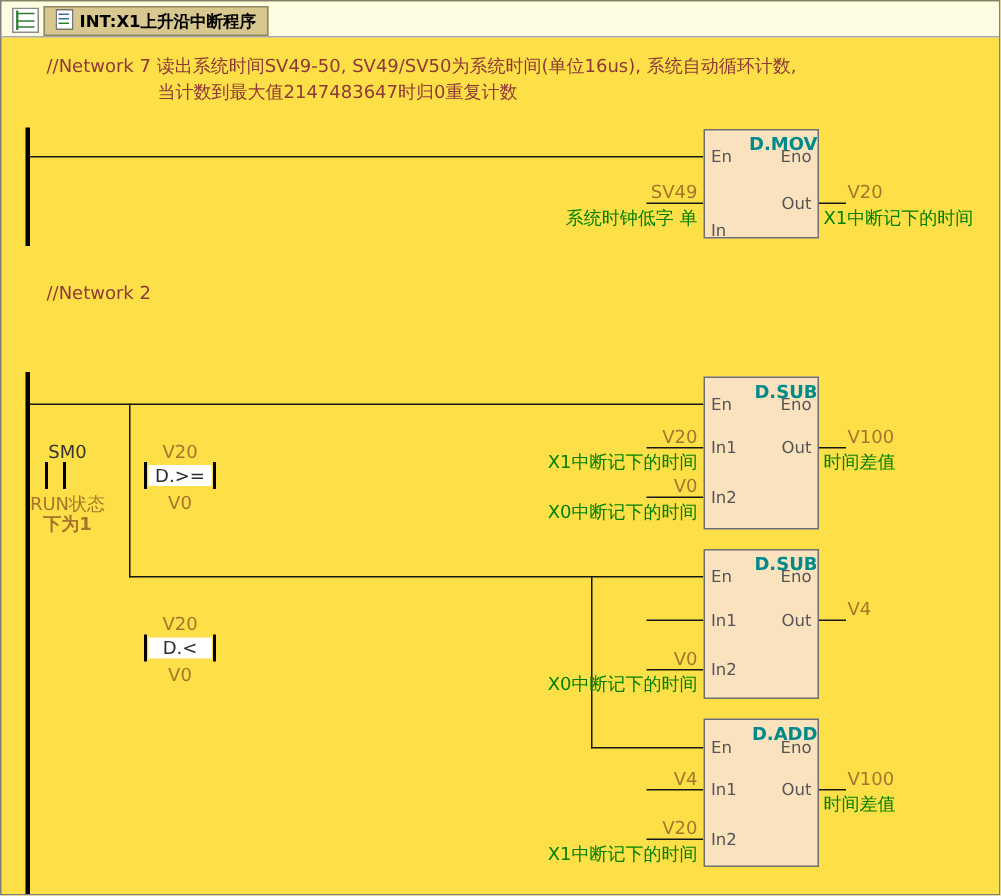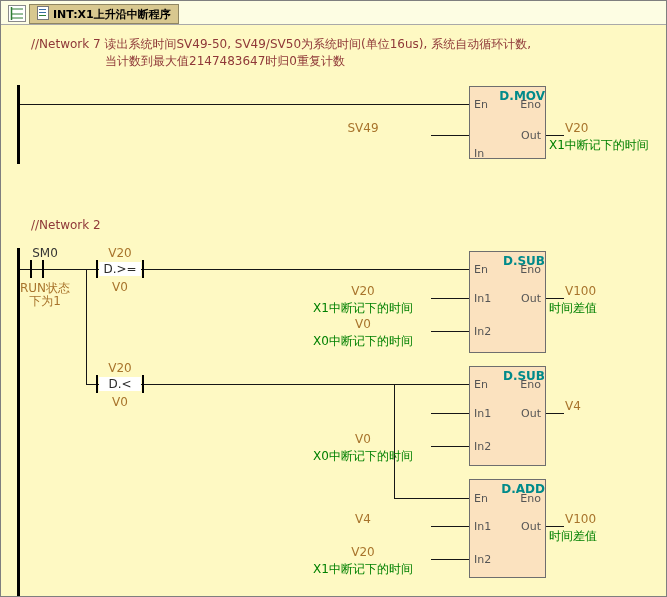--- a/index.html
+++ b/index.html
@@ -1,17 +1,17 @@
 <!DOCTYPE html>
 <html><head>
 <meta charset="utf-8">
 <style>
   * { margin:0; padding:0; box-sizing:border-box; }
   html,body { background:#fff; font-family:"DejaVu Sans","Liberation Sans",sans-serif; }
-  #win { position:relative; width:667px; height:597px; background:#fef9c3;
+  #win { position:relative; width:667px; height:597px; background:#fde047;
          border:1px solid #7f7f7f; overflow:hidden; }
   .tabbar { position:absolute; left:0; top:0; width:665px; height:24px;
             background:#FDFDE3; border-bottom:1px solid #a9a9a9; }
   .tab { position:absolute; left:28px; top:3px; height:20px; background:#D8C88F;
          border:1px solid #8f8662; display:flex; align-items:center; gap:4px; padding:0 7px; }
   .tab-title { font-size:11px; font-weight:bold; color:#000; white-space:nowrap; }
   .prog-icon { position:absolute; left:7px; top:4px; }
 
   .hw   { position:absolute; height:1px; background:#161616; }
   .vw   { position:absolute; width:1px;  background:#161616; }
@@ -20,23 +20,23 @@
 
   .fb { position:absolute; width:77px; background:#FBE2BF; border:1px solid #6e6e6e; }
   .fb-title { margin-top:2px; text-align:right; font-size:12px; font-weight:bold; color:#008A8A; }
   .pin { position:absolute; font-size:11px; color:#555; }
   .pin.l { left:4px; } .pin.r { right:4px; }
 
   .lbl { position:absolute; font-size:12px; line-height:14px; white-space:nowrap; }
   .operand { color:#A8742C; }
   .desc    { color:#008000; }
   .comment { color:#8F3838; }
-  .inlab   { left:260px; width:204px; text-align:center; }
+  .inlab   { left:260px; width:204px; text-align:right; }
 
-  .contact { position:absolute; }
+  .contact { position:absolute;margin-top:48px; }
   .c-center { position:absolute; width:100%; text-align:center; }
   .cmp-op  { position:absolute; left:5px; width:42px; text-align:center;
              background:#fff; color:#2b2b2b; font-size:12px; line-height:14px; }
 </style>
 </head>
 <body>
 
 <div id="win">
 
   <div class="tabbar">
@@ -64,47 +64,48 @@
 
   <div class="lbl comment" style="left:30px; top:36px;">//Network 7 读出系统时间SV49-50, SV49/SV50为系统时间(单位16us), 系统自动循环计数,</div>
   <div class="lbl comment" style="left:104px; top:53px;">当计数到最大值2147483647时归0重复计数</div>
 
   <div class="rail" style="left:16px; top:84px; height:79px;"></div>
   <div class="hw" style="left:19px; top:103px; width:449px;"></div>
   <div class="hw" style="left:430px; top:134px; width:38px;"></div>
   <div class="hw" style="left:545px; top:134px; width:18px;"></div>
 
   <div class="lbl operand inlab" style="top:120px;">SV49</div>
+  <div class="lbl desc inlab" style="top:137px;">系统时钟低字 单</div>
   <div class="lbl operand" style="left:564px; top:120px;">V20</div>
   <div class="lbl desc" style="left:548px; top:137px;">X1中断记下的时间</div>
 
   <div class="fb" style="left:468px; top:85px; height:73px;">
     <div class="fb-title">D.MOV</div>
     <span class="pin l" style="top:11px;">En</span>
     <span class="pin r" style="top:11px;">Eno</span>
     <span class="pin l" style="top:60px;">In</span>
     <span class="pin r" style="top:42px;">Out</span>
   </div>
 
-  <div class="lbl comment" style="left:30px; top:217px;">//Network 2</div>
+  <div class="lbl comment" style="left:30px; top:187px;">//Network 2</div>
 
   <div class="rail" style="left:16px; top:247px; height:350px;"></div>
 
   <div class="hw" style="left:19px; top:268px; width:449px;"></div>
   <div class="vw" style="left:85px; top:268px; height:116px;"></div>
   <div class="hw" style="left:85px; top:383px; width:383px;"></div>
   <div class="vw" style="left:393px; top:383px; height:115px;"></div>
   <div class="hw" style="left:393px; top:497px; width:75px;"></div>
 
   <div class="contact" style="left:14px; top:245px; width:60px; height:62px;">
     <div class="lbl operand c-center" style="top:0; color:#333;">SM0</div>
     <div class="cbar" style="left:15px; top:14px;"></div>
     <div class="cbar" style="left:27px; top:14px;"></div>
     <div class="lbl operand c-center" style="top:35px;">RUN状态</div>
-    <div class="lbl operand c-center" style="top:48px;">下为1</div>
+    <div class="lbl operand c-center" style="top:48px;font-weight:bold;">下为1</div>
   </div>
 
   <div class="contact" style="left:93px; top:245px; width:52px; height:48px;">
     <div class="lbl operand c-center" style="top:0;">V20</div>
     <div class="cbar" style="left:2px; top:14px;"></div>
     <div class="cbar" style="left:48px; top:14px;"></div>
     <div class="cmp-op" style="top:16px;">D.&gt;=</div>
     <div class="lbl operand c-center" style="top:34px;">V0</div>
   </div>
 

